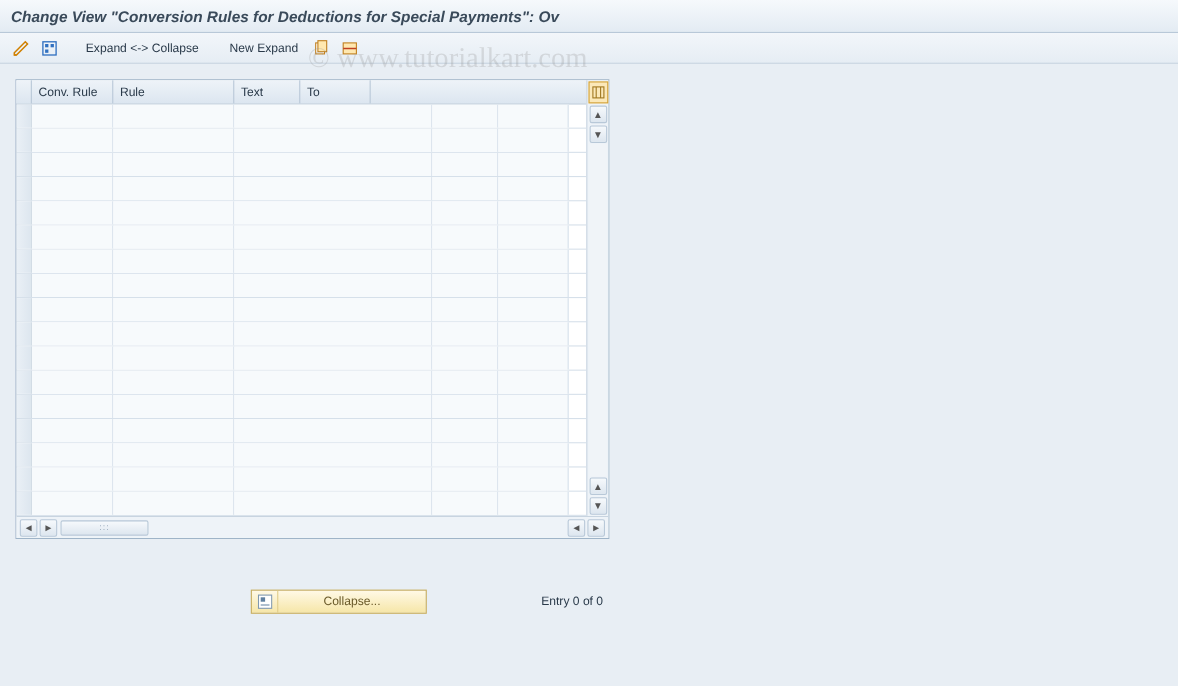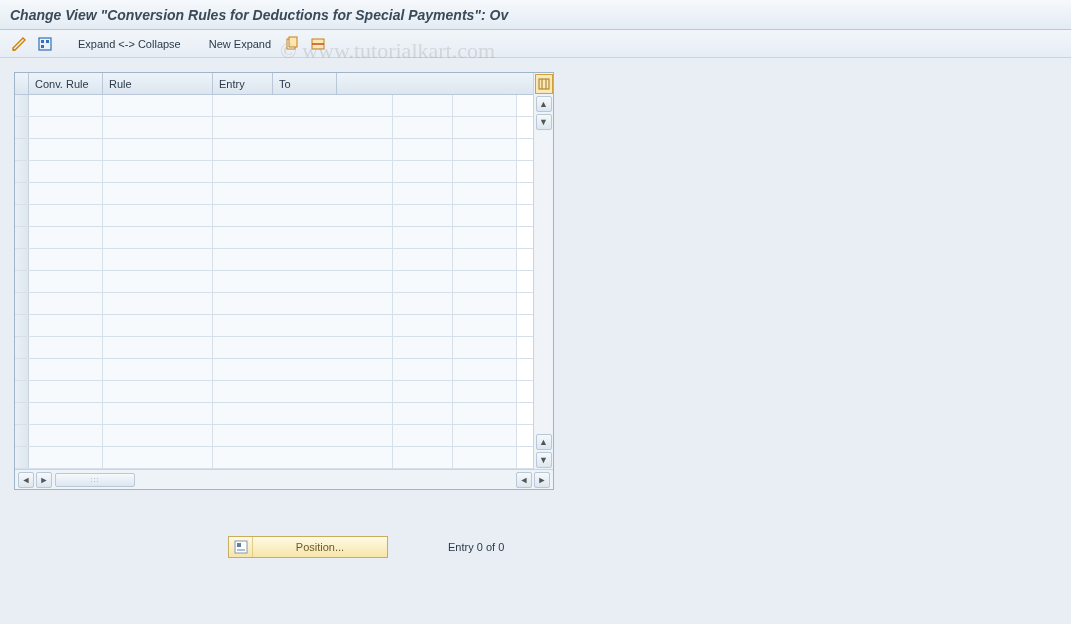--- a/index.html
+++ b/index.html
@@ -240,30 +240,30 @@
       align-items: center;
       justify-content: center;
     }
     .position-icon-part svg { width: 14px; height: 14px; }
     .position-label {
       flex: 1;
       text-align: center;
       color: #6a5a2a;
     }
     .entry-status {
-      margin-left: 60px;
+      margin-left: 104px;
       color: #2a3a4a;
     }
     
     .watermark {
       position: absolute;
       top: 38px;
       left: 280px;
       color: rgba(150,150,150,0.28);
-      font-size: 22px;
+      font-size: 26px;
       font-family: Georgia, serif;
       pointer-events: none;
       white-space: nowrap;
     }
   </style>
 </head>
 <body>
 
 <div class="title-bar">
   <span class="title-text">Change View "Conversion Rules for Deductions for Special Payments": Ov</span>
@@ -304,21 +304,21 @@
 
 <div class="content-area">
   <div class="table-container">
     <div class="table-wrapper">
       <div class="table-main">
 
         <div class="table-header-row">
           <div class="row-selector-header"></div>
           <div class="col-header col-conv-rule">Conv. Rule</div>
           <div class="col-header col-text">Rule</div>
-          <div class="col-header col-from">Entry</div>
+          <div class="col-header col-from">Text</div>
           <div class="col-header col-to">To</div>
         </div>
 
         <div class="table-body" id="table-body">
             <div class="data-row">
               <div class="row-selector"></div>
               <div class="cell col-conv-rule"></div>
               <div class="cell col-text"></div>
               <div class="cell col-conv-rule-ind"></div>
               <div class="cell col-from"></div>
@@ -485,19 +485,19 @@
 
   <div class="footer-bar">
     <div class="position-box">
       <div class="position-icon-part">
         <svg viewBox="0 0 14 14">
             <rect x="1" y="1" width="12" height="12" fill="#fff" stroke="#8098b0" stroke-width="1"></rect>
             <rect x="3" y="3" width="4" height="4" fill="#6080a0"></rect>
             <line x1="3" y1="10" x2="11" y2="10" stroke="#6080a0"></line>
           </svg>
       </div>
-      <span class="position-label">Position...</span>
+      <span class="position-label">Collapse...</span>
     </div>
     <span class="entry-status">Entry 0 of 0</span>
   </div>
 </div>
 
 <div class="watermark">© www.tutorialkart.com</div>
 
 </body></html>

